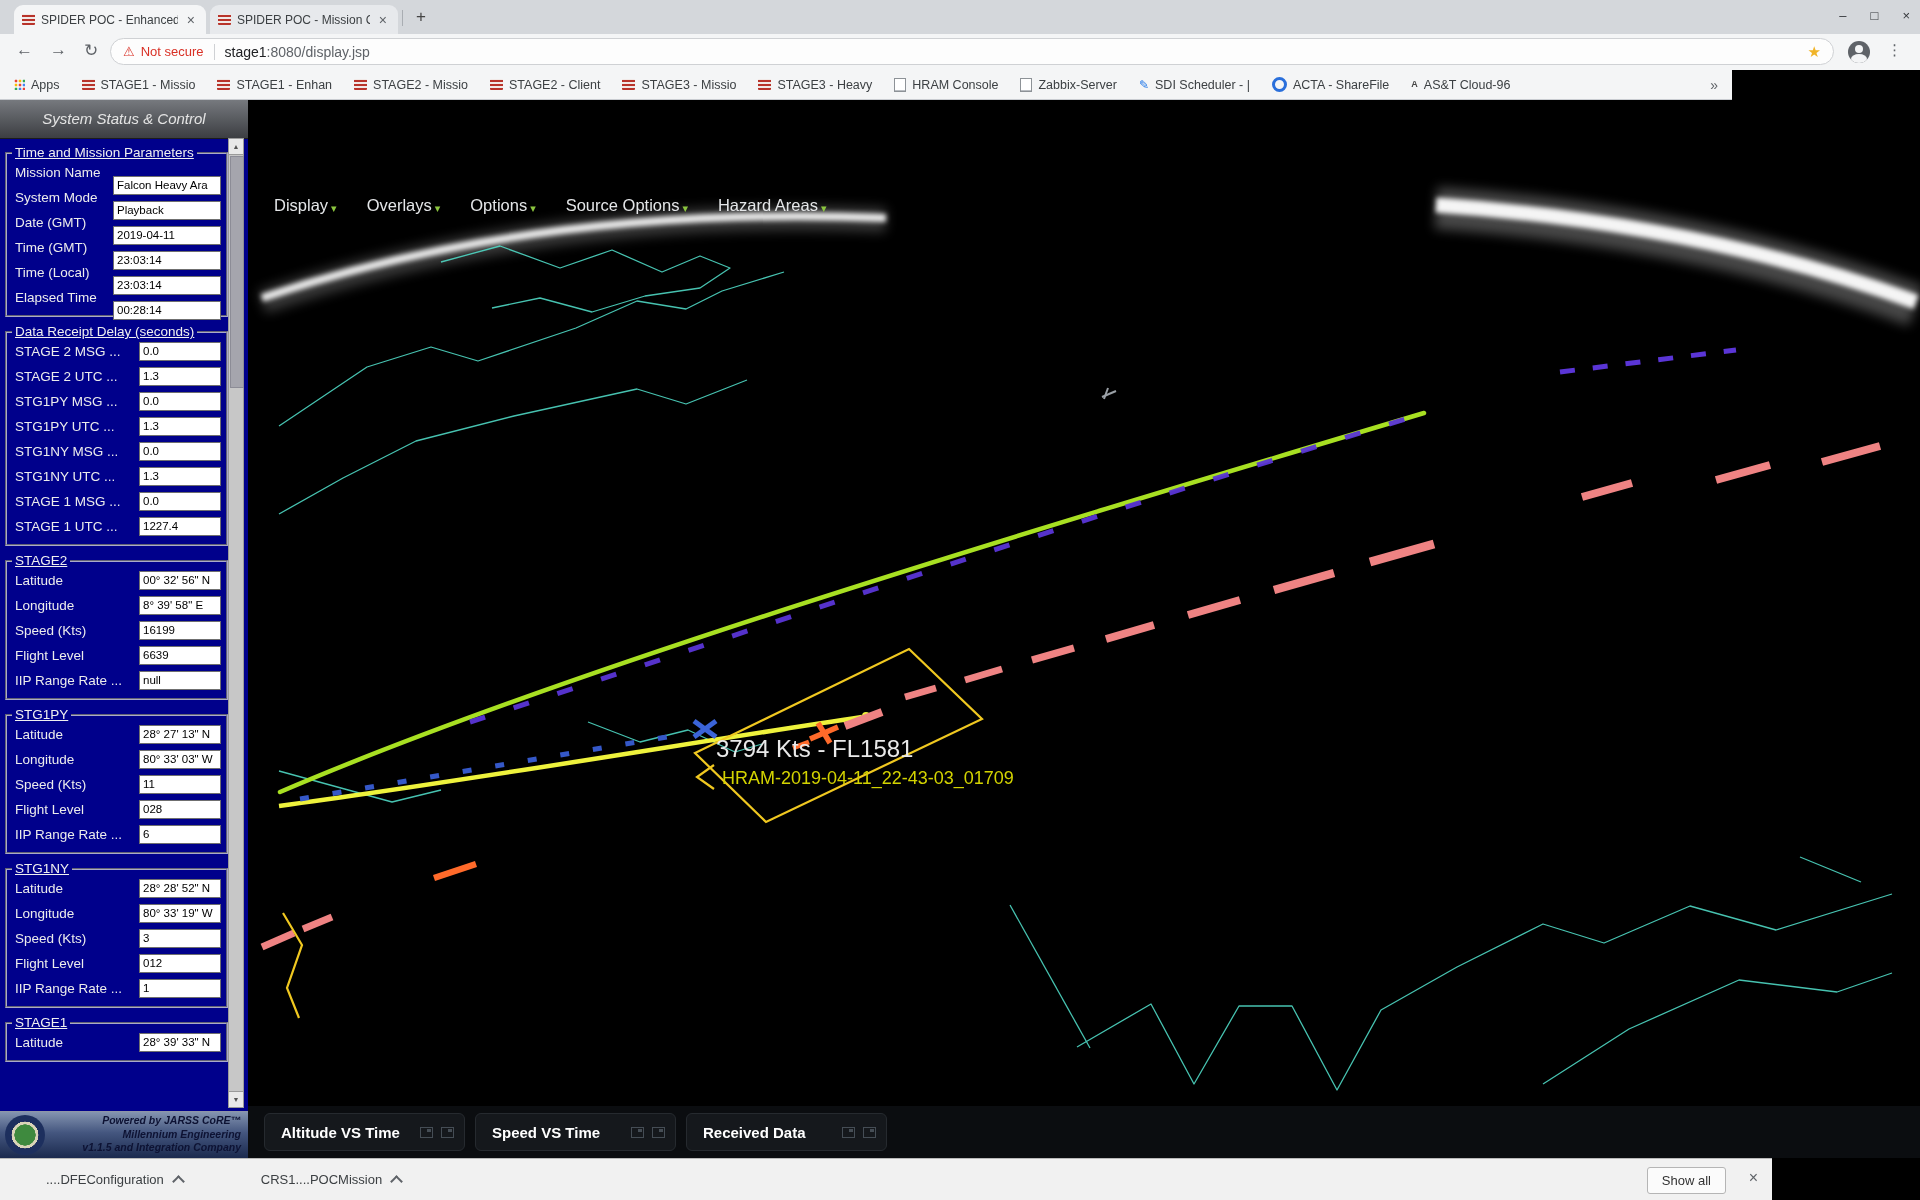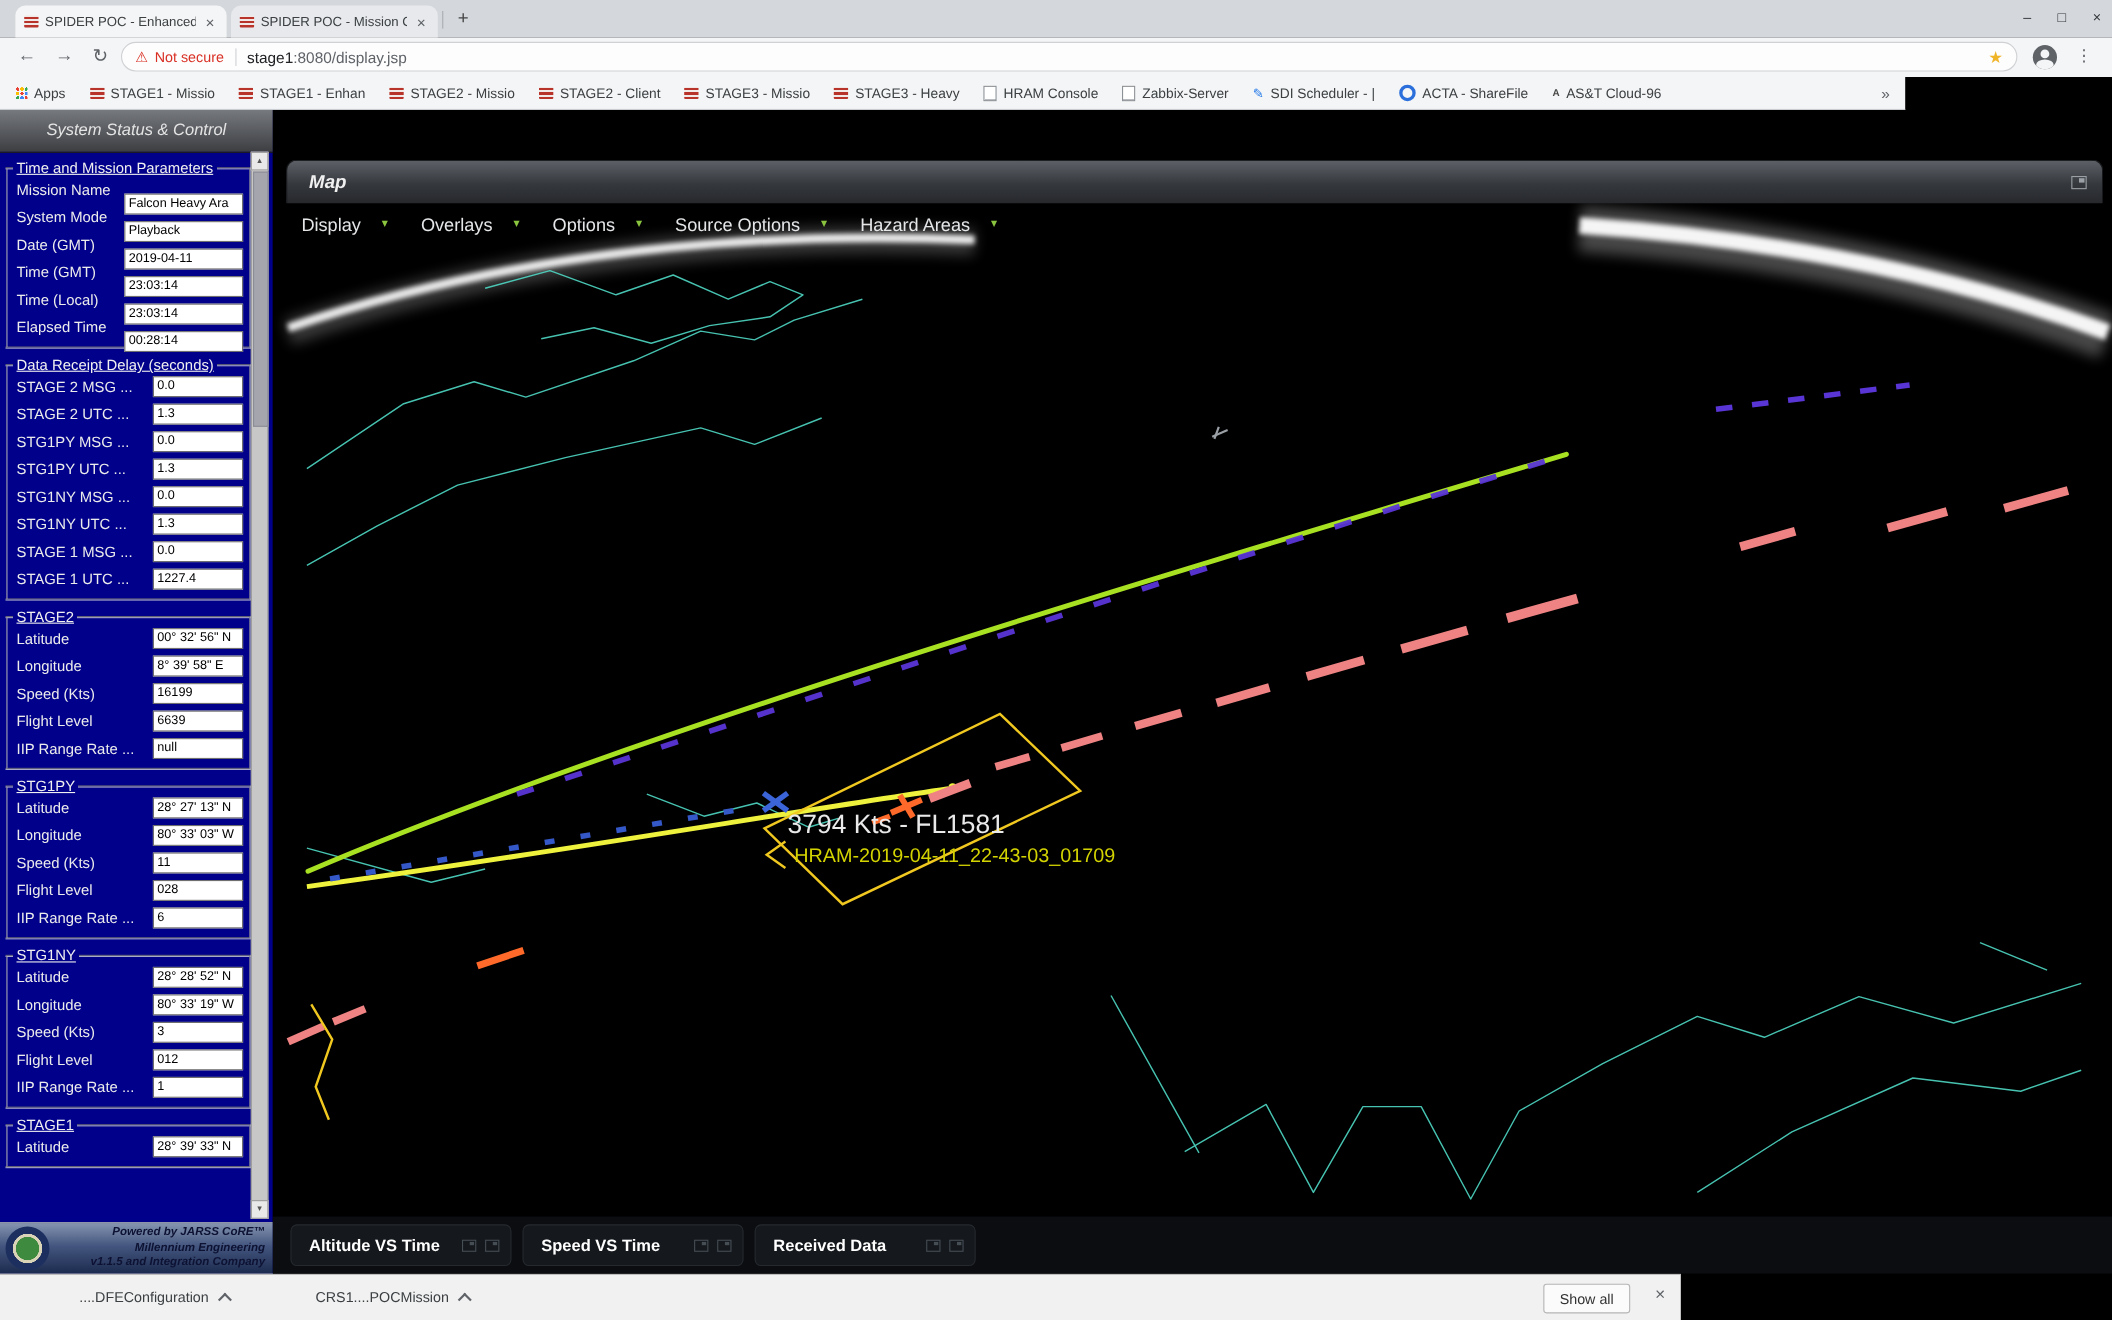--- a/index.html
+++ b/index.html
@@ -84,35 +84,35 @@
   
   #main{position:absolute;left:248px;top:0;right:0;bottom:0;background:#000;overflow:hidden;}
   .map-header{position:absolute;left:12px;right:8px;top:45px;height:40px;border-radius:10px 10px 0 0;
               background:linear-gradient(#5d6066,#35383d 55%,#26282c);border:1px solid #191b1e;border-bottom:none;
               box-sizing:border-box;z-index:2;display:flex;align-items:center;}
   .map-title{font-size:17px;font-weight:bold;font-style:italic;color:#f0f0f0;padding-left:20px;flex:1;}
   .popout{width:12px;height:10px;border:1px solid #9aa0a6;margin-right:14px;position:relative;}
   .popout::after{content:"";position:absolute;right:1px;top:1px;width:5px;height:4px;background:#9aa0a6;}
   .map-menus{position:absolute;left:0;right:0;top:88px;height:34px;display:flex;align-items:center;
              padding-left:26px;gap:30px;z-index:2;}
-  .menu{display:flex;align-items:flex-start;gap:19px;}
+  .menu{display:flex;align-items:flex-end;gap:3px;}
   .menu-t{font-size:16.5px;color:#e4e6e8;}
   .menu-c{font-size:11px;color:#8bc53f;}
   #mapsvg{position:absolute;left:0;top:0;width:1672px;height:1058px;z-index:1;}
   svg text{font-family:"Liberation Sans",sans-serif;}
   .panel-strip{position:absolute;left:0;right:0;bottom:0;height:52px;background:#0b0d10;z-index:3;
                display:flex;align-items:flex-start;padding:7px 0 0 16px;gap:10px;box-sizing:border-box;}
   .panel{width:201px;height:38px;background:#15181c;border:1px solid #262a2f;border-radius:6px;
          display:flex;align-items:center;box-sizing:border-box;padding:0 10px 0 16px;}
   .panel-t{flex:1;font-size:15px;font-weight:bold;color:#ffffff;white-space:nowrap;}
   .mico{width:11px;height:9px;border:1px solid #454d55;margin-left:8px;position:relative;}
   .mico::after{content:"";position:absolute;right:1px;top:1px;width:4px;height:3px;background:#454d55;}
   
-  #downloads{position:absolute;left:0;bottom:0;width:1528px;height:42px;background:#f1f1f1;
-             border-top:1px solid #b9b9b9;box-sizing:border-box;display:flex;align-items:center;padding-left:72px;gap:78px;}
+  #downloads{position:absolute;left:0;bottom:0;width:1772px;height:42px;background:#f1f1f1;
+             border-top:1px solid #b9b9b9;box-sizing:border-box;display:flex;align-items:center;padding-left:46px;gap:78px;}
   .dlitem{display:flex;align-items:center;gap:10px;}
   .dl-t{font-size:13px;color:#3c4043;}
   .dl-c{width:7px;height:7px;border:solid #5f6368;border-width:2px 2px 0 0;transform:rotate(-45deg);margin-top:3px;}
   .showall{position:absolute;right:46px;top:8px;padding:5px 14px;background:#fbfbfb;border:1px solid #b5b5b5;
            border-radius:3px;font-size:13px;color:#333;}
   .dl-close{position:absolute;right:14px;top:10px;color:#5f6368;font-size:16px;}
 </style>
 </head>
 <body>
 
@@ -361,24 +361,20 @@
         <div class="seal"></div>
         <div class="foot-text">
           <div>Powered by JARSS CoRE™</div>
           <div>Millennium Engineering</div>
           <div>v1.1.5 and Integration Company</div>
         </div>
       </div>
     </div>
 
     <div id="main">
-      <div class="map-header">
-        <span class="map-title">Map</span>
-        <span class="popout"></span>
-      </div>
       <div class="map-menus">
           <div class="menu">
             <span class="menu-t">Display</span>
             <span class="menu-c">▾</span>
           </div>
           <div class="menu">
             <span class="menu-t">Overlays</span>
             <span class="menu-c">▾</span>
           </div>
           <div class="menu">

